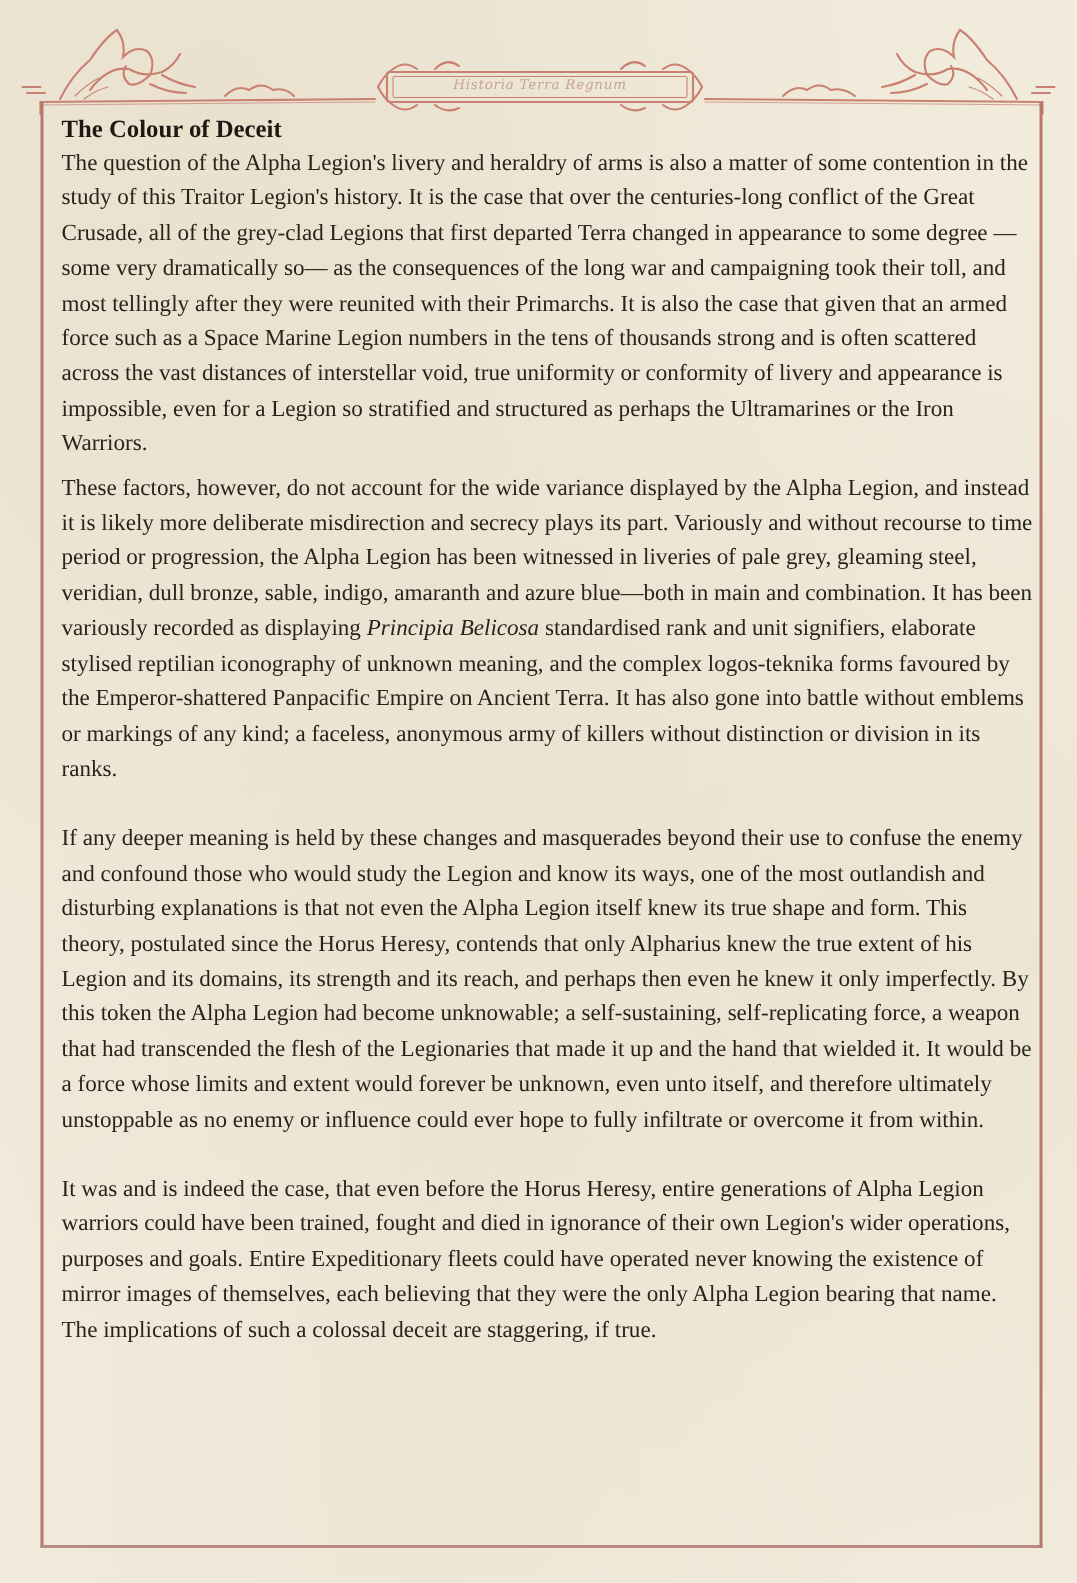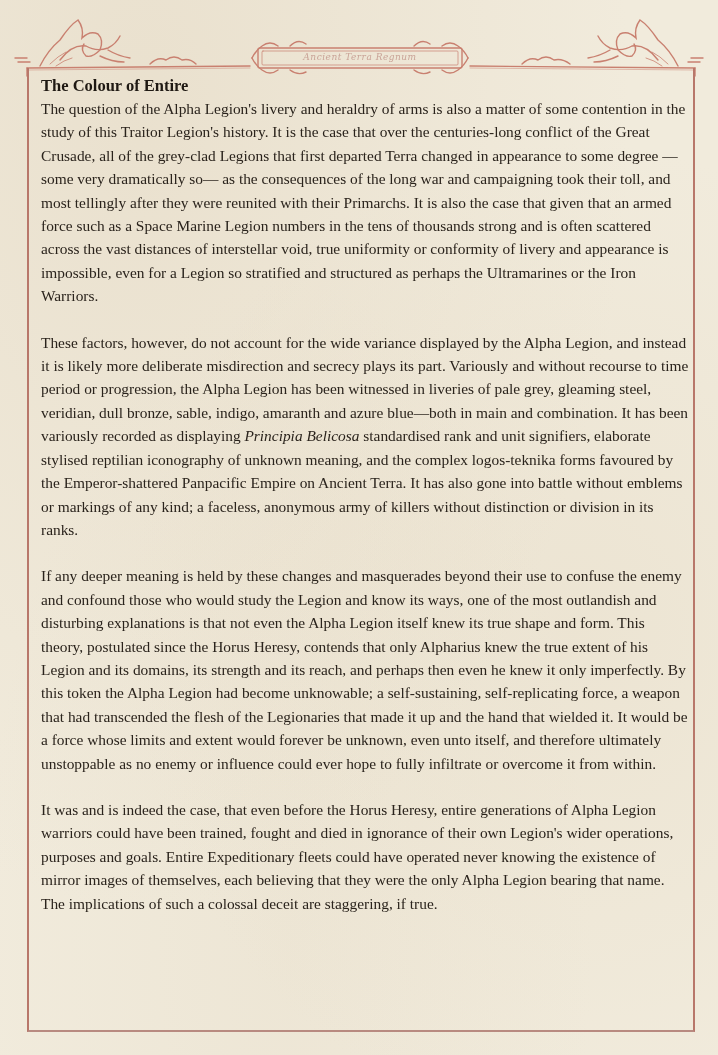--- a/index.html
+++ b/index.html
@@ -24,21 +24,21 @@
     font-family:"DejaVu Serif", serif; font-style:italic; font-size:9px; color:#c9a397; letter-spacing:0.5px;
   }
   .content {
     position:absolute; left:41px; top:74px; width:648px;
     font-size:15.4px; line-height:23.4px;
   }
   h1 {
     margin:0; font-size:16.5px; font-weight:bold; line-height:23px; color:#1f1913;
   }
   p { margin:0 0 23px 0; }
-  p.first { margin-bottom:23px; }
+  p.first { margin-bottom:6px; }
   em { }
 </style>
 </head>
 <body>
 
 <svg class="ornament" viewBox="0 0 718 80" xmlns="http://www.w3.org/2000/svg">
   <g fill="none" stroke="#c98070" stroke-width="1.4" stroke-linecap="round">
 
     <path d="M27 68 L250 66 M470 66 L695 68"></path>
     <path d="M27 70 L250 68 M470 68 L695 70" stroke-width="0.7" opacity="0.7"></path>
@@ -68,23 +68,23 @@
     <g>
       <path d="M678 66 Q670 50 658 40 Q648 25 640 20 Q634 28 636 38 Q628 30 620 34 Q614 40 618 50 Q626 58 632 56 Q638 50 634 44"></path>
       <path d="M658 60 Q646 44 632 46 Q622 52 610 48 Q602 44 598 36"></path>
       <path d="M610 50 Q600 56 588 58 M618 56 Q606 62 594 62"></path>
       <path d="M668 64 Q660 56 652 52 M662 66 Q654 60 646 58" stroke-width="0.8"></path>
     </g>
     <path d="M695 68 L695 76 M688 62 L700 62 M691 58 L703 58"></path>
   </g>
 </svg>
 
-<div class="banner-text">Ancient Terra Regnum</div>
+<div class="banner-text">Historia Terra Regnum</div>
 
 <div class="frame"></div>
 
 <div class="content">
-  <h1>The Colour of Entire</h1>
+  <h1>The Colour of Deceit</h1>
   <p class="first">The question of the Alpha Legion's livery and heraldry of arms is also a matter of some contention in the study of this Traitor Legion's history. It is the case that over the centuries-long conflict of the Great Crusade, all of the grey-clad Legions that first departed Terra changed in appearance to some degree —some very dramatically so— as the consequences of the long war and campaigning took their toll, and most tellingly after they were reunited with their Primarchs. It is also the case that given that an armed force such as a Space Marine Legion numbers in the tens of thousands strong and is often scattered across the vast distances of interstellar void, true uniformity or conformity of livery and appearance is impossible, even for a Legion so stratified and structured as perhaps the Ultramarines or the Iron Warriors.</p>
   <p><span>These factors, however, do not account for the wide variance displayed by the Alpha Legion, and instead it is likely more deliberate misdirection and secrecy plays its part. Variously and without recourse to time period or progression, the Alpha Legion has been witnessed in liveries of pale grey, gleaming steel, veridian, dull bronze, sable, indigo, amaranth and azure blue—both in main and combination. It has been variously recorded as displaying </span><em>Principia Belicosa</em><span> standardised rank and unit signifiers, elaborate stylised reptilian iconography of unknown meaning, and the complex logos-teknika forms favoured by the Emperor-shattered Panpacific Empire on Ancient Terra. It has also gone into battle without emblems or markings of any kind; a faceless, anonymous army of killers without distinction or division in its ranks.</span></p>
   <p>If any deeper meaning is held by these changes and masquerades beyond their use to confuse the enemy and confound those who would study the Legion and know its ways, one of the most outlandish and disturbing explanations is that not even the Alpha Legion itself knew its true shape and form. This theory, postulated since the Horus Heresy, contends that only Alpharius knew the true extent of his Legion and its domains, its strength and its reach, and perhaps then even he knew it only imperfectly. By this token the Alpha Legion had become unknowable; a self-sustaining, self-replicating force, a weapon that had transcended the flesh of the Legionaries that made it up and the hand that wielded it. It would be a force whose limits and extent would forever be unknown, even unto itself, and therefore ultimately unstoppable as no enemy or influence could ever hope to fully infiltrate or overcome it from within.</p>
   <p>It was and is indeed the case, that even before the Horus Heresy, entire generations of Alpha Legion warriors could have been trained, fought and died in ignorance of their own Legion's wider operations, purposes and goals. Entire Expeditionary fleets could have operated never knowing the existence of mirror images of themselves, each believing that they were the only Alpha Legion bearing that name. The implications of such a colossal deceit are staggering, if true.</p>
 </div>
 
 </body></html>

